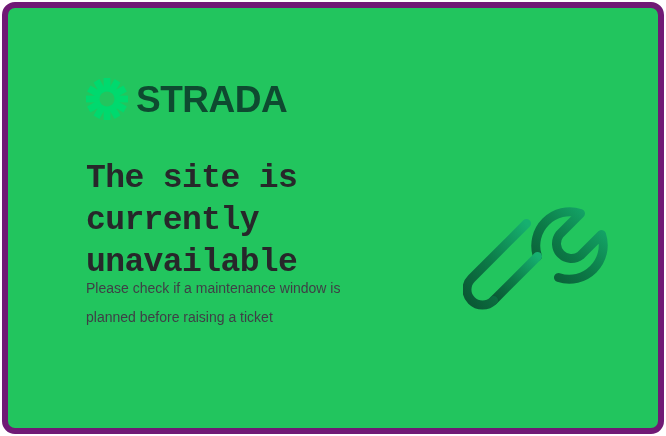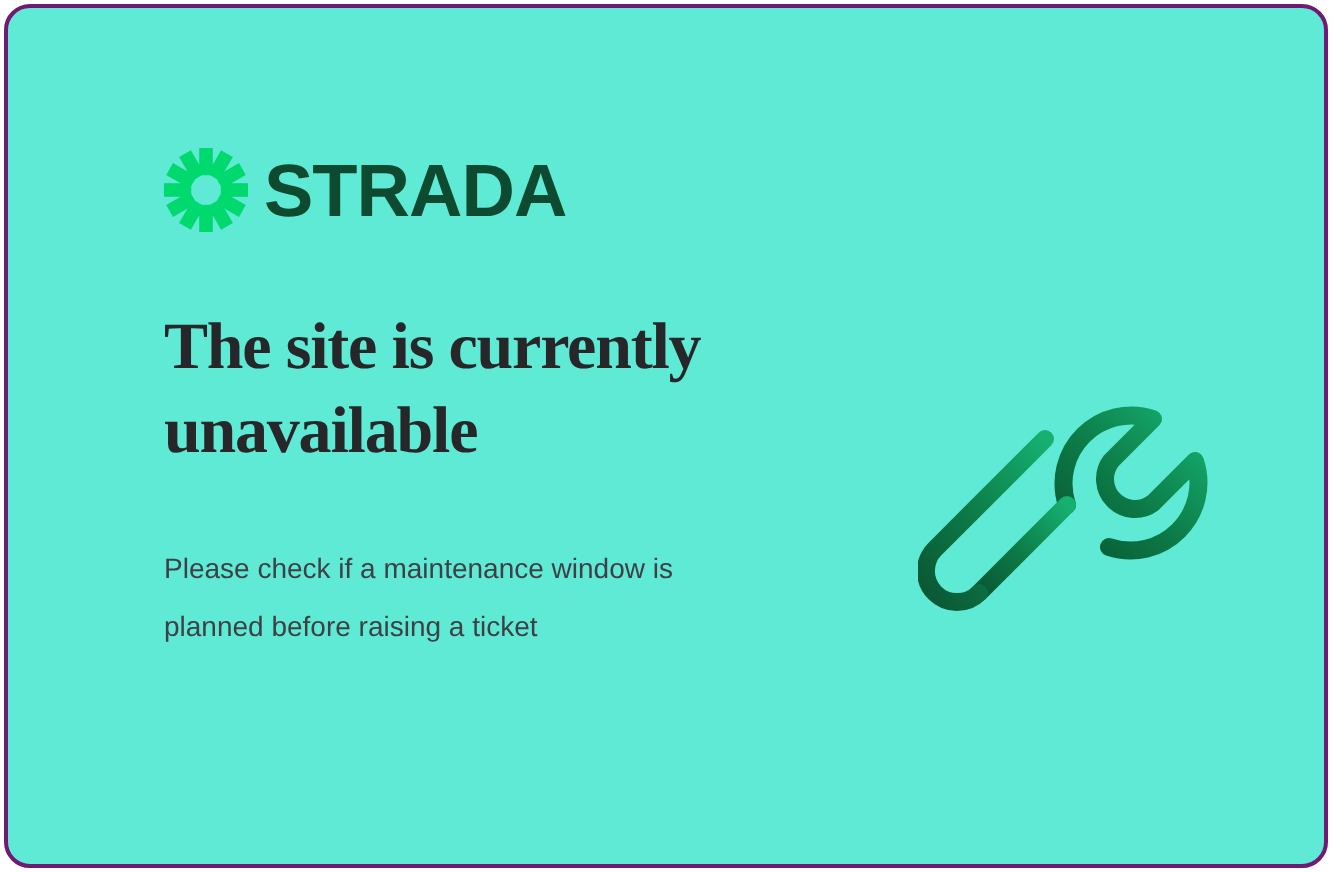--- a/index.html
+++ b/index.html
@@ -22,22 +22,22 @@
     box-sizing: border-box;
   }
 
   .card {
     position: absolute;
     left: 2px;
     top: 2px;
     width: 662px;
     height: 432px;
     box-sizing: border-box;
-    background: #5eead4;
-    border: 2px solid #701a75;
+    background: #22c55e;
+    border: 6px solid #701a75;
     border-radius: 13px;
     overflow: hidden;
   }
 
   .content {
     position: absolute;
     left: 78px;
     top: 0;
     width: 380px;
     height: 100%;
@@ -69,21 +69,21 @@
     white-space: nowrap;
   }
 
   
   .headline {
     position: absolute;
     left: 0px;
     top: 150px;
     width: 340px;
     margin: 0;
-    font-family: Liberation Serif, serif;
+    font-family: Liberation Mono, monospace;
     font-size: 33px;
     font-weight: 700;
     line-height: 1.27;
     letter-spacing: -0.6px;
     color: #27272a;
   }
 
   
   .body-copy {
     position: absolute;

